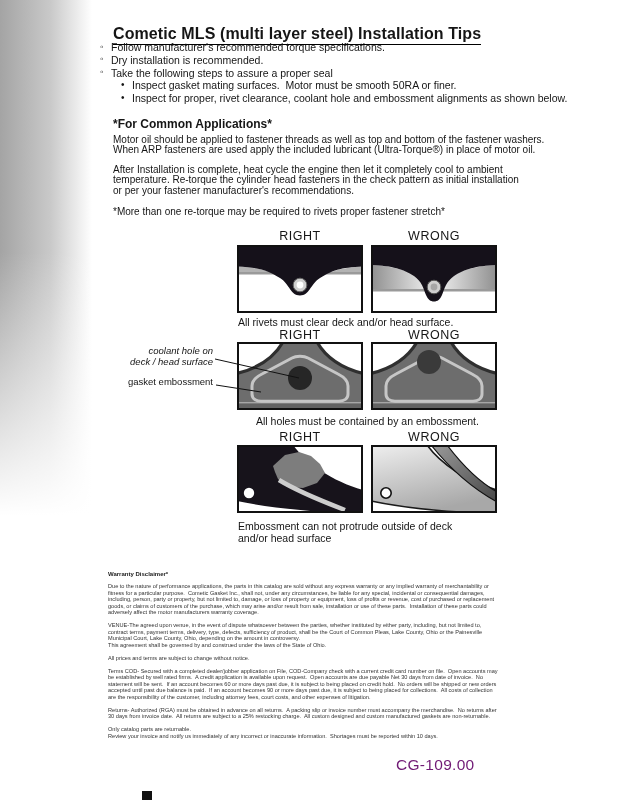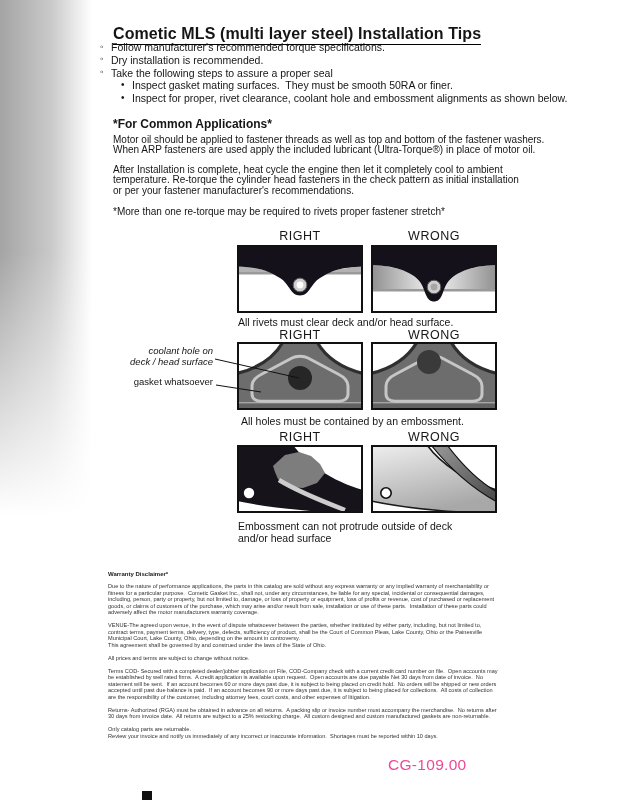--- a/index.html
+++ b/index.html
@@ -22,38 +22,38 @@
   .figlabel{position:absolute;width:126px;text-align:center;font-size:12.5px;letter-spacing:.5px;white-space:pre;}
   .figbox{position:absolute;width:126px;height:68px;}
   .figbox svg{display:block;}
   .caption{position:absolute;font-size:10.5px;line-height:12px;white-space:pre;}
   .sidelabel{position:absolute;left:100px;width:113px;text-align:right;
         font-size:9.5px;line-height:10.8px;white-space:pre;}
   .pointer-overlay{position:absolute;left:100px;top:335px;}
   .legal{position:absolute;left:108px;top:571px;width:470px;color:#333;}
   .legal .lh{font-size:6px;font-weight:bold;margin:0 0 6px 0;white-space:pre;color:#222;}
   .legal p{font-size:5.6px;line-height:6.6px;margin:0 0 6.2px 0;white-space:pre;}
-  .pagecode{position:absolute;left:388px;top:756px;font-size:15.5px;color:#ec4899;
+  .pagecode{position:absolute;left:396px;top:756px;font-size:15.5px;color:#701a75;
         letter-spacing:.3px;white-space:pre;}
   .bottom-tick{position:absolute;left:142px;top:791px;width:10px;height:9px;background:#111;}
 </style>
 </head>
 <body>
 
 <div class="page">
 
   <div class="scan-shadow"></div>
 
   <div class="title">Cometic MLS (multi layer steel) Installation Tips</div>
 
   <div class="bullets">
     <div class="b">Follow manufacturer's recommended torque specifications.</div>
     <div class="b">Dry installation is recommended.</div>
     <div class="b">Take the following steps to assure a proper seal</div>
-    <div class="b sub">Inspect gasket mating surfaces.  They must be smooth 50RA or finer.</div>
+    <div class="b sub">Inspect gasket mating surfaces.  Motor must be smooth 50RA or finer.</div>
     <div class="b sub">Inspect for proper, rivet clearance, coolant hole and embossment alignments as shown below.</div>
   </div>
 
   <div class="h2">*For Common Applications*</div>
   <div class="para p1">Motor oil should be applied to fastener threads as well as top and bottom of the fastener washers.
 When ARP fasteners are used apply the included lubricant (Ultra-Torque®) in place of motor oil.</div>
   <div class="para p2">After Installation is complete, heat cycle the engine then let it completely cool to ambient
 temperature. Re-torque the cylinder head fasteners in the check pattern as initial installation
 or per your fastener manufacturer's recommendations.</div>
   <div class="para note">*More than one re-torque may be required to rivets proper fastener stretch*</div>
@@ -95,21 +95,21 @@
       <rect x="1" y="1" width="124" height="66" fill="none" stroke="#111" stroke-width="2"></rect>
     </svg>
   </div>
   <div class="caption" style="left:238px;top:316px;">All rivets must clear deck and/or head surface.</div>
 
   <div class="figlabel" style="left:237px;top:328px;">RIGHT</div>
   <div class="figlabel" style="left:371px;top:328px;">WRONG</div>
 
   <div class="sidelabel" style="top:346px;font-style:italic;">coolant hole on
 deck / head surface</div>
-  <div class="sidelabel" style="top:377px;">gasket whatsoever</div>
+  <div class="sidelabel" style="top:377px;">gasket embossment</div>
 
   <div class="figbox" style="left:237px;top:342px;">
     <svg width="126" height="68" viewBox="0 0 126 68">
       <rect width="126" height="68" fill="#6d6d6d"></rect>
       <rect x="0" y="60" width="126" height="1.6" fill="#a6a6a6"></rect>
       <rect x="0" y="61.6" width="126" height="5" fill="#626262"></rect>
       <path d="M0,0 H46 C38,14 24,25.5 0,31.5 Z" fill="#ffffff"></path>
       <path d="M46,0 C38,14 24,25.5 0,31.5" fill="none" stroke="#2f2f2f" stroke-width="3.2"></path>
       <path d="M126,0 H80 C88,14 102,25.5 126,31.5 Z" fill="#ffffff"></path>
       <path d="M80,0 C88,14 102,25.5 126,31.5" fill="none" stroke="#2f2f2f" stroke-width="3.2"></path>
@@ -131,21 +131,21 @@
       <circle cx="58" cy="20" r="12" fill="#3a3a3a"></circle>
       <rect x="1" y="1" width="124" height="66" fill="none" stroke="#111" stroke-width="2"></rect>
     </svg>
   </div>
 
   <svg class="pointer-overlay" width="400" height="85" viewBox="0 0 400 85">
     <line x1="115" y1="24" x2="199" y2="43" stroke="#111" stroke-width="1"></line>
     <line x1="116" y1="50" x2="161" y2="57" stroke="#111" stroke-width="1"></line>
   </svg>
 
-  <div class="caption" style="left:241px;top:415px;">All holes must be contained by an embossment.</div>
+  <div class="caption" style="left:256px;top:415px;">All holes must be contained by an embossment.</div>
 
   <div class="figlabel" style="left:237px;top:430px;">RIGHT</div>
   <div class="figlabel" style="left:371px;top:430px;">WRONG</div>
 
   <div class="figbox" style="left:237px;top:445px;">
     <svg width="126" height="68" viewBox="0 0 126 68">
       <rect width="126" height="68" fill="#ffffff"></rect>
       <path d="M0,0 L56,0 C70,19 95,36 126,45 L126,68 L104,68 C66,66 28,62 0,56 Z" fill="#17131b"></path>
       <path d="M36,21 L48,10 L62,7 L74,11 L83,19 L88,28 L80,38 L66,43 L50,42 L41,34 L38,27 Z" fill="#7d7d7d"></path>
       <path d="M42,35 C60,46 82,55 108,65" fill="none" stroke="#cdcdcd" stroke-width="4.5"></path>

